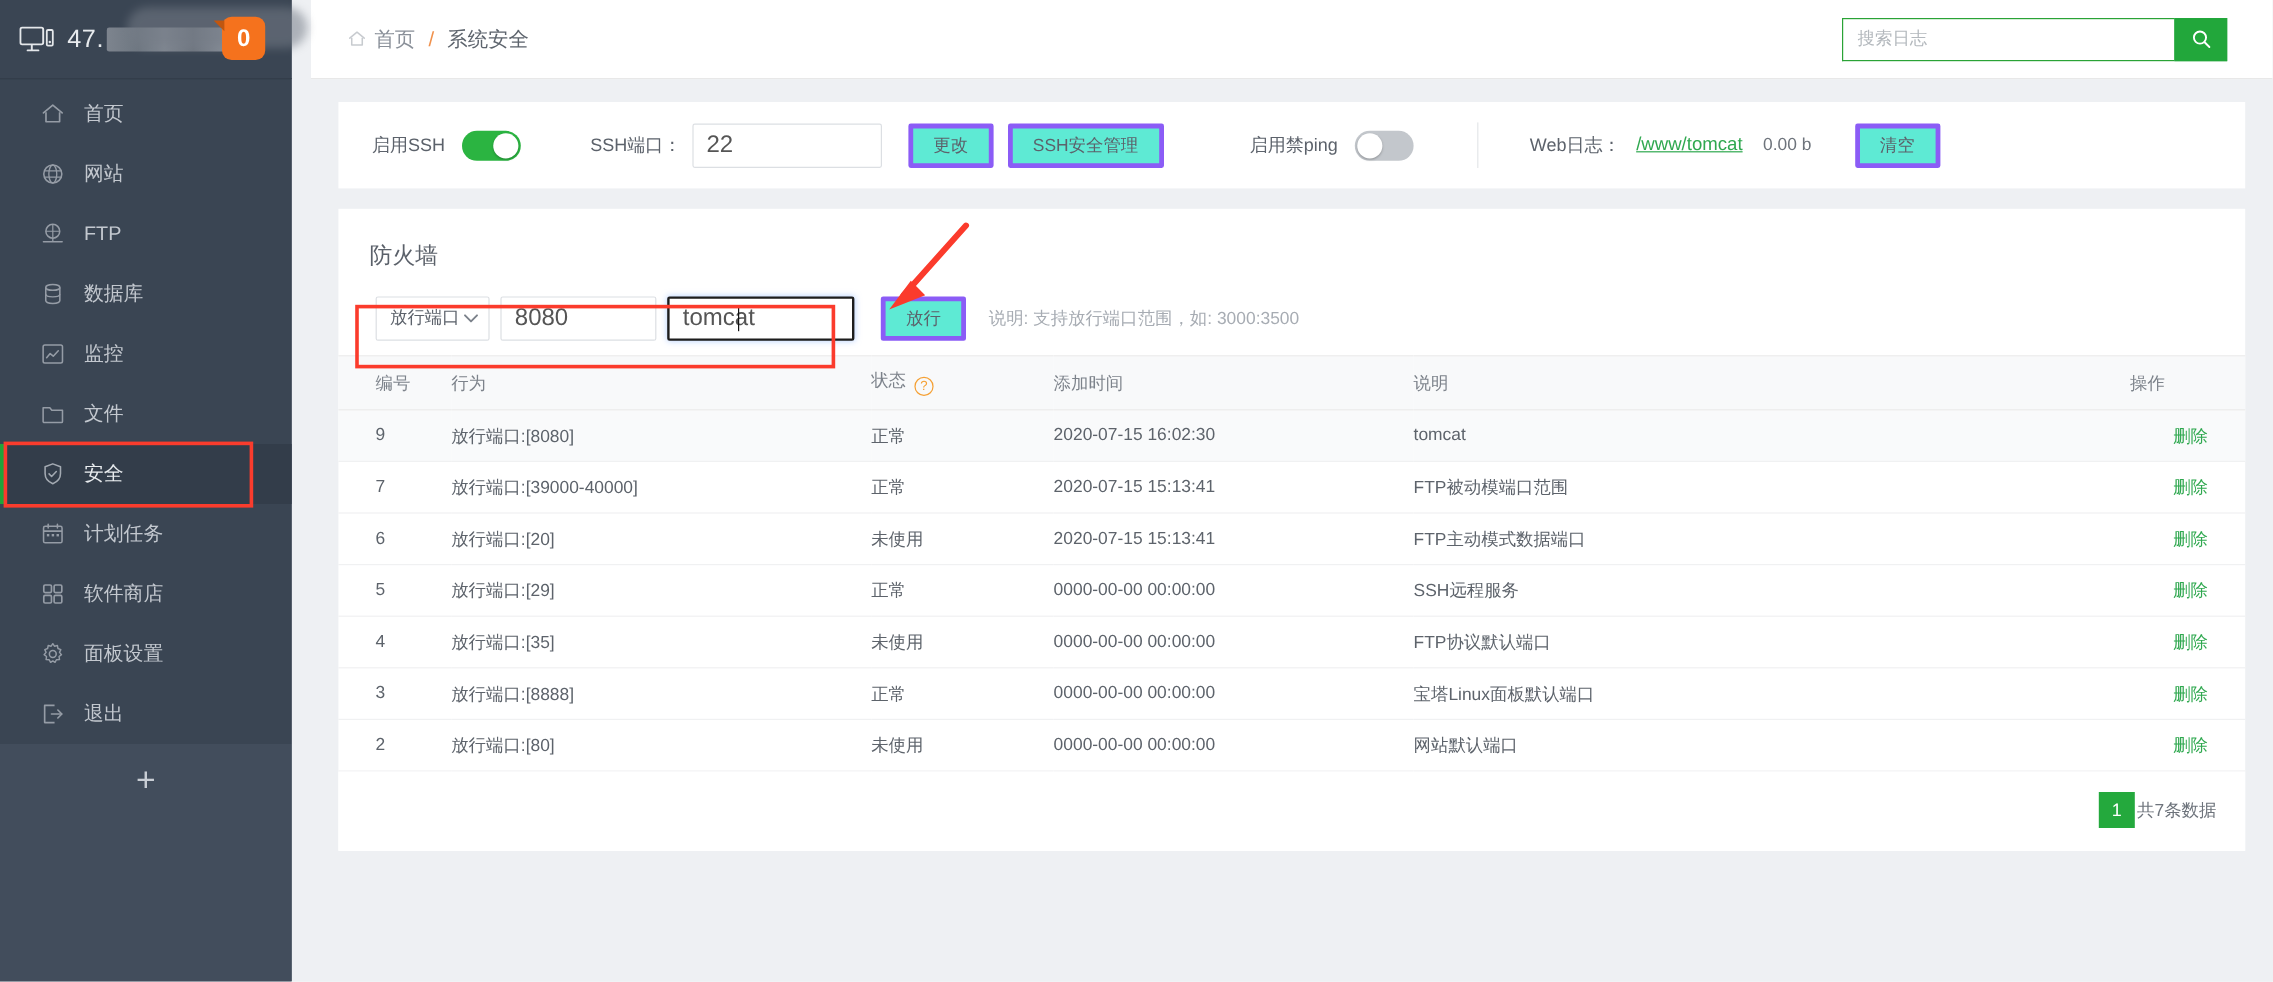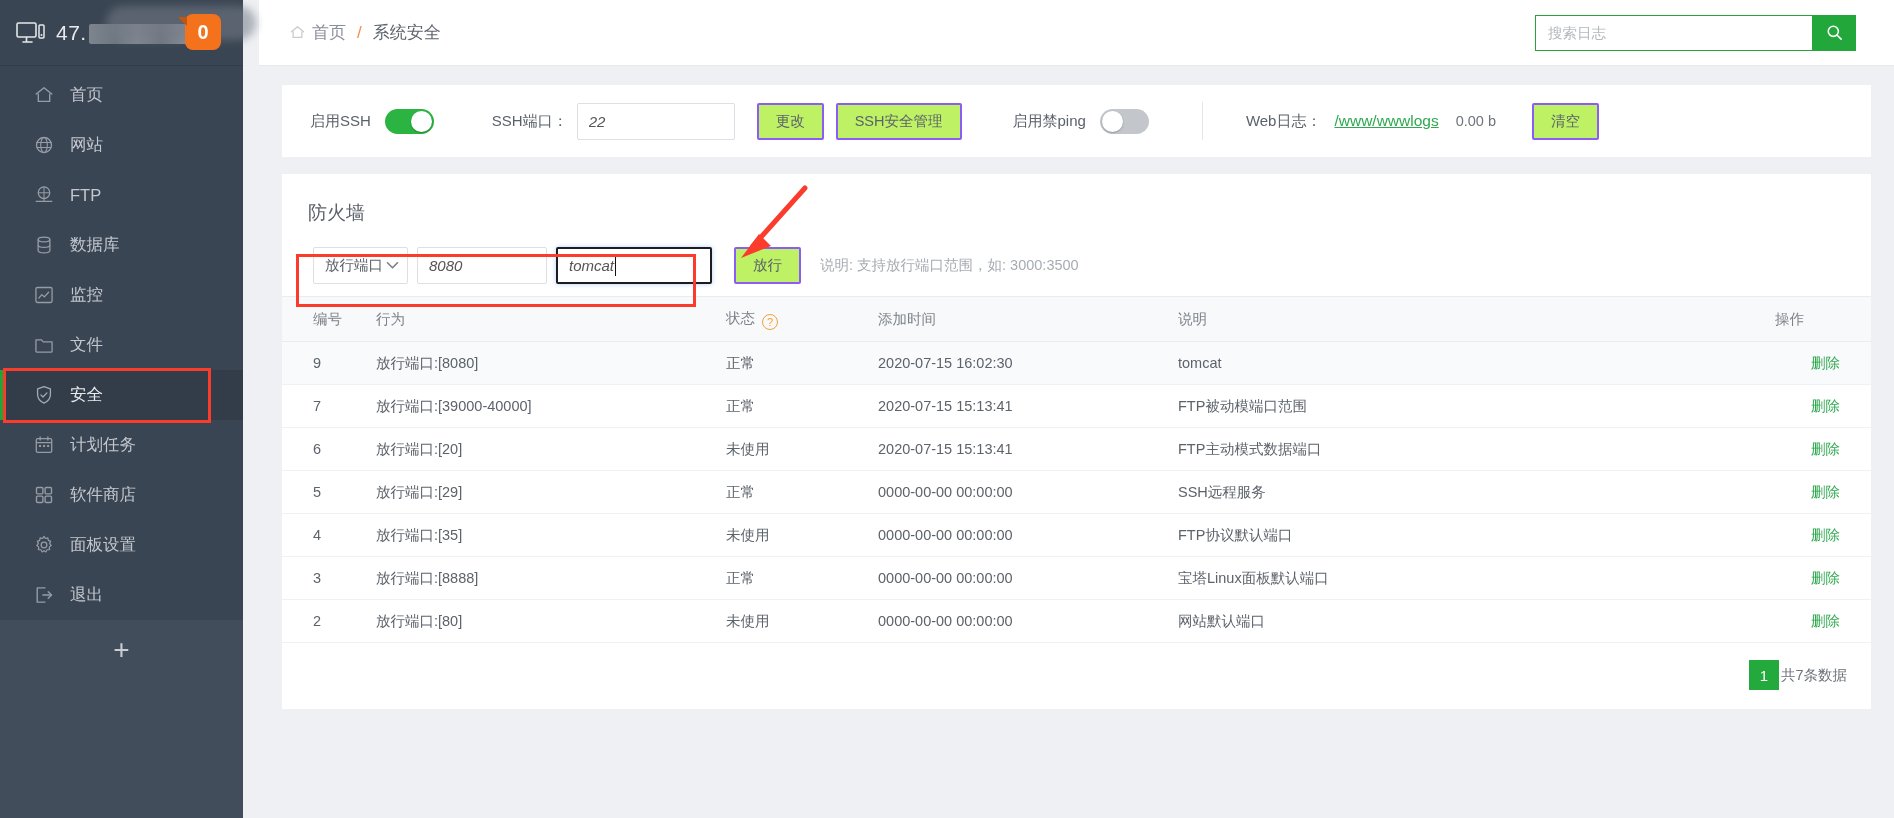--- a/index.html
+++ b/index.html
@@ -129,26 +129,26 @@
   .toggle .knob {
     position: absolute; top: 2px; width: 21px; height: 21px; border-radius: 50%;
     background: #fff; box-shadow: 0 1px 2px rgba(0,0,0,.25);
   }
   .toggle.on .knob { right: 2px; }
   .toggle.off .knob { left: 2px; }
 
   .ssh-port-label { margin-left: 58px; }
   .inp {
     height: 37px; border: 1px solid #dcdfe3; background: #fff;
-    padding: 0 11px; font-size: 15px; color: #555; outline: none;
-    font-family: inherit; border-radius: 2px; font-style: italic;
+    padding: 0 11px; font-size: 20px; color: #555; outline: none;
+    font-family: inherit; border-radius: 2px;
   }
   .ssh-port-input { width: 158px; margin-left: 9px; }
   .btn {
-    height: 37px; border: 2px solid #8b5cf6; background: #bef264;
+    height: 37px; border: 4px solid #8b5cf6; background: #5eead4;
     padding: 0 17px; font-size: 14.5px; color: #5c626b; cursor: pointer;
     font-family: inherit; border-radius: 2px; white-space: nowrap;
   }
   .ml12 { margin-left: 12px; }
   .ml22 { margin-left: 22px; }
   .vdiv { width: 1px; height: 38px; background: #e4e6e9; margin: 0 43px 0 53px; }
   .weblog-path { color: #2fa84f; font-size: 15.5px; margin-left: 13px; }
   .weblog-size { color: #6e747c; font-size: 14.5px; margin-left: 17px; }
 
   .fw-panel { margin-top: 17px; padding-bottom: 0; position: relative; }
@@ -389,29 +389,29 @@
         <div class="toggle on">
           <div class="knob"></div>
         </div>
 
         <span class="lbl ssh-port-label">SSH端口：</span>
         <input class="inp ssh-port-input" type="text" value="22" style="">
 
         <button class="btn ml22">更改</button>
         <button class="btn ml12">SSH安全管理</button>
 
-        <span class="lbl" style="margin-left:51px;">启用禁ping</span>
+        <span class="lbl" style="margin-left:72px;">启用禁ping</span>
         <div class="toggle off">
           <div class="knob"></div>
         </div>
 
         <div class="vdiv"></div>
 
         <span class="lbl">Web日志：</span>
-        <a class="weblog-path" href="#">/www/wwwlogs</a>
+        <a class="weblog-path" href="#">/www/tomcat</a>
         <span class="weblog-size">0.00 b</span>
         <button class="btn" style="margin-left:36px;">清空</button>
       </div>
 
       <div class="panel fw-panel">
         <div class="fw-title">防火墙</div>
 
         <div class="fw-form">
           <div class="fw-hl"></div>
 

